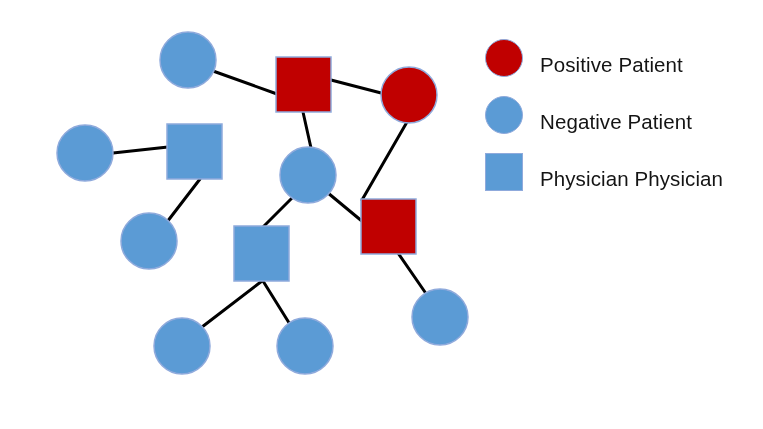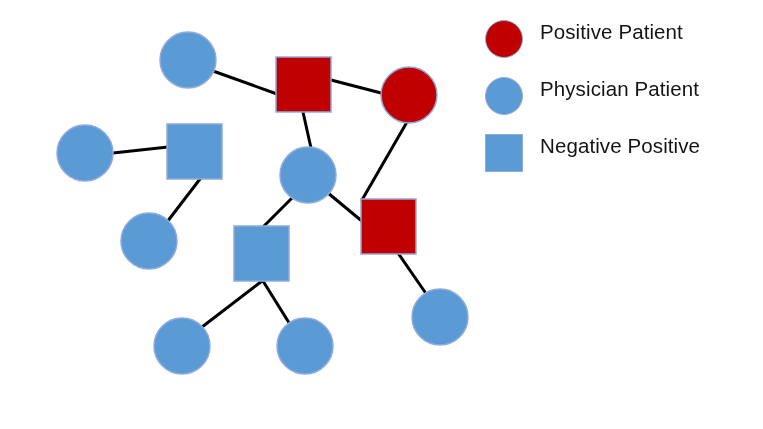--- a/index.html
+++ b/index.html
@@ -27,21 +27,21 @@
     height: 429px;
   }
   #legend {
     position: absolute;
     left: 485px;
     top: 20px;
     width: 270px;
   }
   .legend-row {
     display: flex;
-    align-items: flex-start;
+    align-items: flex-end;
     height: 57px;
   }
   .legend-marker {
     width: 38px;
     height: 38px;
     flex: 0 0 38px;
     box-sizing: border-box;
   }
   .legend-marker.circle {
     border-radius: 50%;
@@ -92,22 +92,22 @@
   <div id="legend">
 
     <div class="legend-row">
       <span class="legend-marker circle" style="background: rgb(192, 0, 0); border: 1px solid rgb(143, 170, 220);"></span>
       <span class="legend-label">Positive Patient</span>
     </div>
 
 
     <div class="legend-row">
       <span class="legend-marker circle" style="background: rgb(91, 155, 213); border: 1px solid rgb(143, 170, 220);"></span>
-      <span class="legend-label">Physician Patient</span>
+      <span class="legend-label">Negative Patient</span>
     </div>
 
     <div class="legend-row">
       <span class="legend-marker square" style="background: rgb(91, 155, 213); border: 1px solid rgb(143, 170, 220);"></span>
-      <span class="legend-label">Negative Positive</span>
+      <span class="legend-label">Physician Physician</span>
     </div>
 
   </div>
 </div>
 
 </body></html>

